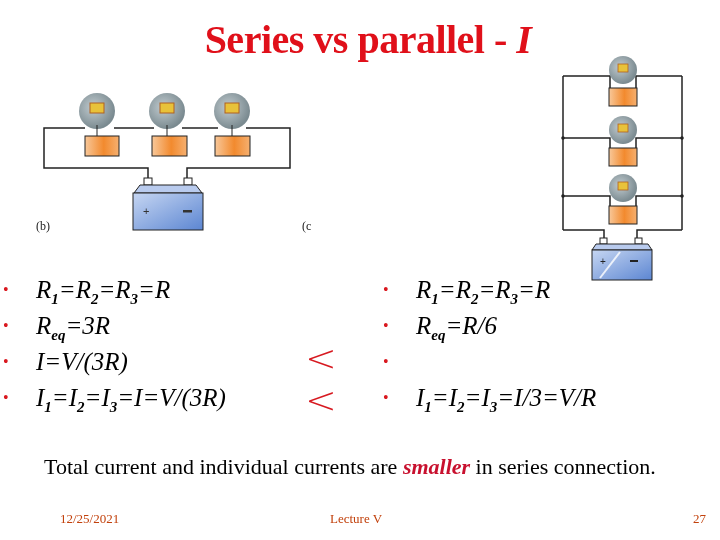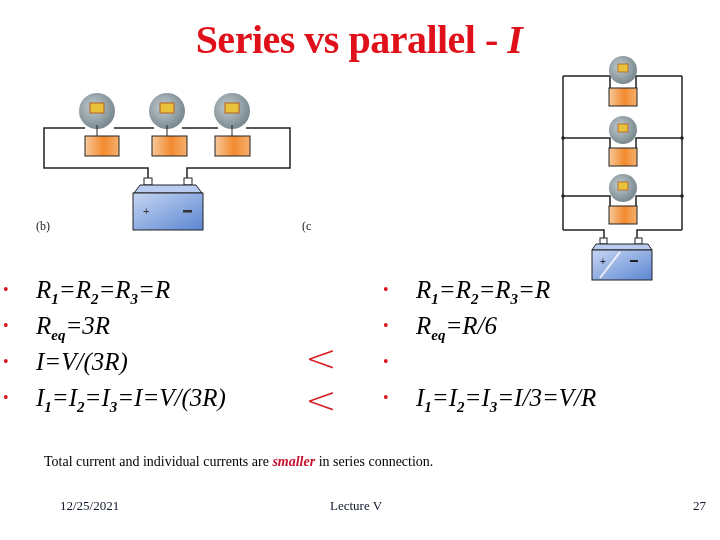--- a/index.html
+++ b/index.html
@@ -1,33 +1,33 @@
 <!DOCTYPE html>
 <html><head>
   <meta charset="utf-8">
   <style>
     html, body { margin: 0; padding: 0; }
     body { width: 720px; height: 540px; background: #ffffff; position: relative; overflow: hidden; font-family: "Liberation Serif", serif; }
-    .title { position: absolute; left: 7px; width: 704px; top: 16px; text-align: center; font-size: 40px; font-weight: bold; color: #e0101a; letter-spacing: -0.5px; }
+    .title { position: absolute; left: 16px; width: 704px; top: 16px; text-align: center; font-size: 40px; font-weight: bold; color: #e0101a; letter-spacing: -0.5px; }
     .title .it { font-style: italic; }
     .fig { position: absolute; }
     #fig-series { left: 30px; top: 80px; width: 310px; height: 180px; }
     #fig-parallel { left: 540px; top: 48px; width: 175px; height: 242px; }
     .blist { position: absolute; margin: 0; padding: 0; list-style: none; }
     .blist li { position: relative; font-size: 25px; font-style: italic; color: #000; height: 36px; line-height: 36px; padding-left: 33px; white-space: nowrap; }
     .blist li .bul { position: absolute; left: 0; top: 0; font-style: normal; color: #d9181f; font-size: 16px; }
     .blist sub { font-size: 15px; vertical-align: -6px; font-weight: bold; }
     #list-left { left: 3px; top: 272px; }
     #list-right { left: 383px; top: 272px; }
     .lt { position: absolute; left: 305px; font-size: 38px; color: #d71920; font-family: "DejaVu Sans", sans-serif; font-weight: 300; }
     #lt1 { top: 336px; }
     #lt2 { top: 378px; }
-    .summary { position: absolute; left: 44px; top: 454px; font-size: 14px; color: #000; white-space: nowrap; }
+    .summary { position: absolute; left: 44px; top: 454px; font-size: 22px; color: #000; white-space: nowrap; }
     .summary .emph { color: #c8102e; font-weight: bold; font-style: italic; }
-    .footer { position: absolute; top: 498px; font-size: 13px; color: #0f172a; font-family: "Liberation Serif", serif; }
+    .footer { position: absolute; top: 511px; font-size: 13px; color: #c2410c; font-family: "Liberation Serif", serif; }
     #foot-date { left: 60px; }
     #foot-lecture { left: 330px; }
     #foot-page { left: 645px; margin-left: 48px; }
   </style>
 </head>
 <body>
 
 <div class="title">
   <span>Series vs parallel - </span><span class="it">I</span>
 </div>

